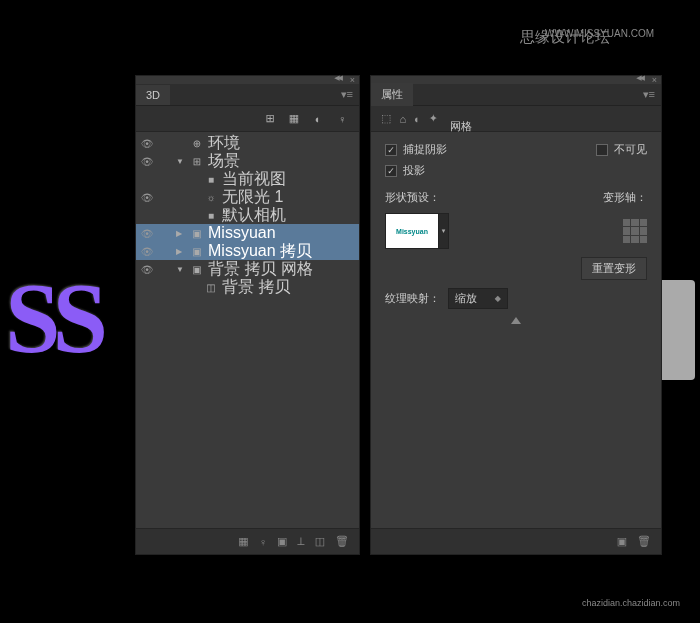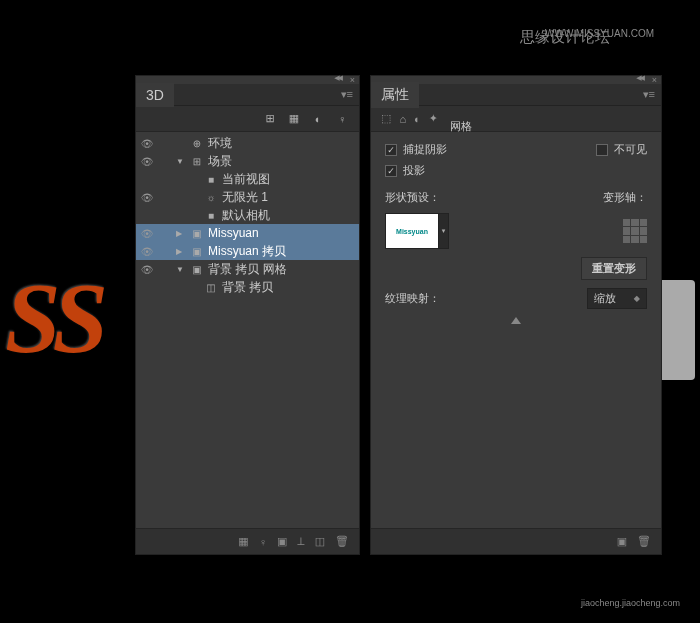--- a/index.html
+++ b/index.html
@@ -3,88 +3,88 @@
 <meta charset="utf-8">
 <style>
 * { margin: 0; padding: 0; box-sizing: border-box; font-family: "Microsoft YaHei", sans-serif; }
 body { background: #000; width: 700px; height: 623px; position: relative; overflow: hidden; }
 .watermark-top { position: absolute; top: 28px; right: 46px; color: #888; font-size: 10px; }
 .watermark-top2 { position: absolute; top: 28px; right: 90px; color: #888; font-size: 15px; }
 .watermark-bottom { position: absolute; bottom: 15px; right: 20px; text-align: right; }
 .watermark-bottom .line1 { color: #fff; font-size: 14px; }
 .watermark-bottom .line1 .red { color: #d33; }
 .watermark-bottom .line2 { color: #888; font-size: 9px; }
-.bg-text { position: absolute; left: 5px; top: 260px; font-size: 100px; font-weight: bold; font-family: Georgia, serif; color: #c2410c; text-shadow: 2px 2px 4px rgba(0,0,0,0.8), -1px -1px 2px rgba(255,255,255,0.3); font-style: italic; letter-spacing: -8px; }
+.bg-text { position: absolute; left: 5px; top: 260px; font-size: 100px; font-weight: bold; font-family: Georgia, serif; color: #8b5cf6; text-shadow: 2px 2px 4px rgba(0,0,0,0.8), -1px -1px 2px rgba(255,255,255,0.3); letter-spacing: -8px; }
 .bg-bar { position: absolute; right: 5px; top: 280px; width: 40px; height: 100px; background: #aaa; border-radius: 4px; }
 
 .panel { position: absolute; background: #3a3a3a; border: 1px solid #222; font-size: 11px; color: #ccc; }
 .panel-3d { left: 135px; top: 75px; width: 225px; height: 480px; }
 .panel-props { left: 370px; top: 75px; width: 292px; height: 480px; }
 
 .panel-drag { height: 8px; background: #383838; position: relative; }
 .panel-drag::after { content: "◀◀"; position: absolute; right: 18px; top: -2px; font-size: 7px; color: #888; letter-spacing: -2px; }
 .panel-close { position: absolute; right: 4px; top: -1px; color: #888; font-size: 9px; cursor: pointer; }
 
 .panel-tabs { height: 22px; background: #2e2e2e; display: flex; align-items: center; border-bottom: 1px solid #222; position: relative; }
-.tab { padding: 4px 10px; background: #3a3a3a; color: #ccc; font-size: 14px; }
+.tab { padding: 4px 10px; background: #3a3a3a; color: #ccc; font-size: 11px; }
 .menu-icon { position: absolute; right: 6px; color: #888; font-size: 11px; cursor: pointer; }
 
 .filter-row { height: 26px; background: #303030; display: flex; align-items: center; justify-content: flex-end; gap: 10px; padding-right: 10px; border-bottom: 1px solid #252525; }
 .filter-icon { width: 14px; height: 14px; color: #aaa; font-size: 11px; cursor: pointer; display: flex; align-items: center; justify-content: center; }
 
 .tree { padding: 2px 0; }
 .tree-row { height: 18px; display: flex; align-items: center; padding-left: 4px; gap: 4px; cursor: pointer; }
 .tree-row.selected { background: #5a7a9a; color: #fff; }
 .eye { width: 14px; text-align: center; color: #999; font-size: 10px; }
 .eye.off { visibility: hidden; }
 .indent { display: inline-block; }
 .i1 { width: 14px; } .i2 { width: 28px; }
 .arrow { width: 10px; font-size: 8px; color: #aaa; }
 .node-icon { width: 14px; font-size: 10px; color: #aaa; text-align: center; }
-.node-label { font-size: 12px; }
+.node-label { font-size: 16px; }
 
 .panel-footer { position: absolute; bottom: 0; left: 0; right: 0; height: 26px; background: #303030; border-top: 1px solid #252525; display: flex; align-items: center; justify-content: flex-end; gap: 10px; padding: 0 10px; }
 .footer-icon { color: #888; font-size: 11px; cursor: pointer; }
 
 .props-icons { height: 26px; background: #303030; display: flex; align-items: center; gap: 8px; padding: 0 10px; border-bottom: 1px solid #252525; }
 .props-icon { color: #999; font-size: 11px; cursor: pointer; }
 .props-label { color: #ccc; font-size: 11px; margin-left: 4px; margin-top: 16px; }
 
 .props-body { padding: 10px 14px; }
 .check-row { display: flex; align-items: center; gap: 6px; margin-bottom: 6px; }
 .checkbox { width: 12px; height: 12px; border: 1px solid #666; background: #2a2a2a; display: flex; align-items: center; justify-content: center; font-size: 9px; color: #ccc; cursor: pointer; }
 .check-row .right { margin-left: auto; display: flex; align-items: center; gap: 6px; }
 
 .prop-section { margin-top: 12px; }
-.prop-row { display: flex; align-items: center; margin-bottom: 8px; gap: 8px; justify-content: space-between; }
+.prop-row { display: flex; align-items: center; margin-bottom: 8px; gap: 8px; }
 .prop-label { color: #ccc; font-size: 11px; }
 .thumb { width: 54px; height: 36px; background: #fff; border: 1px solid #222; display: flex; align-items: center; justify-content: center; font-size: 7px; color: #088; font-weight: bold; }
 .thumb-arrow { width: 10px; height: 36px; background: #2a2a2a; border: 1px solid #222; border-left: none; display: flex; align-items: center; justify-content: center; font-size: 7px; color: #aaa; }
 .axis-grid { width: 24px; height: 24px; display: grid; grid-template-columns: repeat(3,1fr); grid-template-rows: repeat(3,1fr); gap: 1px; }
 .axis-grid span { background: #666; }
-.btn { background: #404040; border: 1px solid #2a2a2a; color: #ccc; padding: 3px 10px; font-size: 11px; cursor: pointer; font-weight: bold; }
+.btn { background: #404040; border: 1px solid #2a2a2a; color: #ccc; padding: 3px 10px; font-size: 11px; cursor: pointer; }
 .btn.wide { padding: 3px 24px; }
 .select { background: #2a2a2a; border: 1px solid #222; color: #ccc; padding: 2px 6px; font-size: 11px; min-width: 60px; display: flex; justify-content: space-between; align-items: center; cursor: pointer; }
 .select .sel-arrow { font-size: 8px; color: #888; }
 .num-input { background: #2a2a2a; border: 1px solid #222; color: #ccc; padding: 2px 4px; font-size: 11px; width: 44px; text-align: right; }
 .unit { font-size: 11px; color: #ccc; }
 .slider-row { display: flex; align-items: center; justify-content: center; margin: 6px 0 14px; }
 .slider-tri { width: 0; height: 0; border-left: 5px solid transparent; border-right: 5px solid transparent; border-bottom: 7px solid #888; }
 .spacer { flex: 1; }
 </style>
 </head>
 <body>
 
 <div class="bg-text">SS</div>
 <div class="bg-bar"></div>
 
 <div class="watermark-top">WWW.MISSYUAN.COM</div>
 <div class="watermark-top2">思缘设计论坛</div>
 <div class="watermark-bottom">
-  <div class="line2">jiaocheng.jiaocheng.com</div>
+  <div class="line2">chazidian.chazidian.com</div>
 </div>
 
 <div class="panel panel-3d">
   <div class="panel-drag">
     <span class="panel-close">×</span>
   </div>
   <div class="panel-tabs">
     <div class="tab">3D</div>
     <span class="menu-icon">▾≡</span>
   </div>

